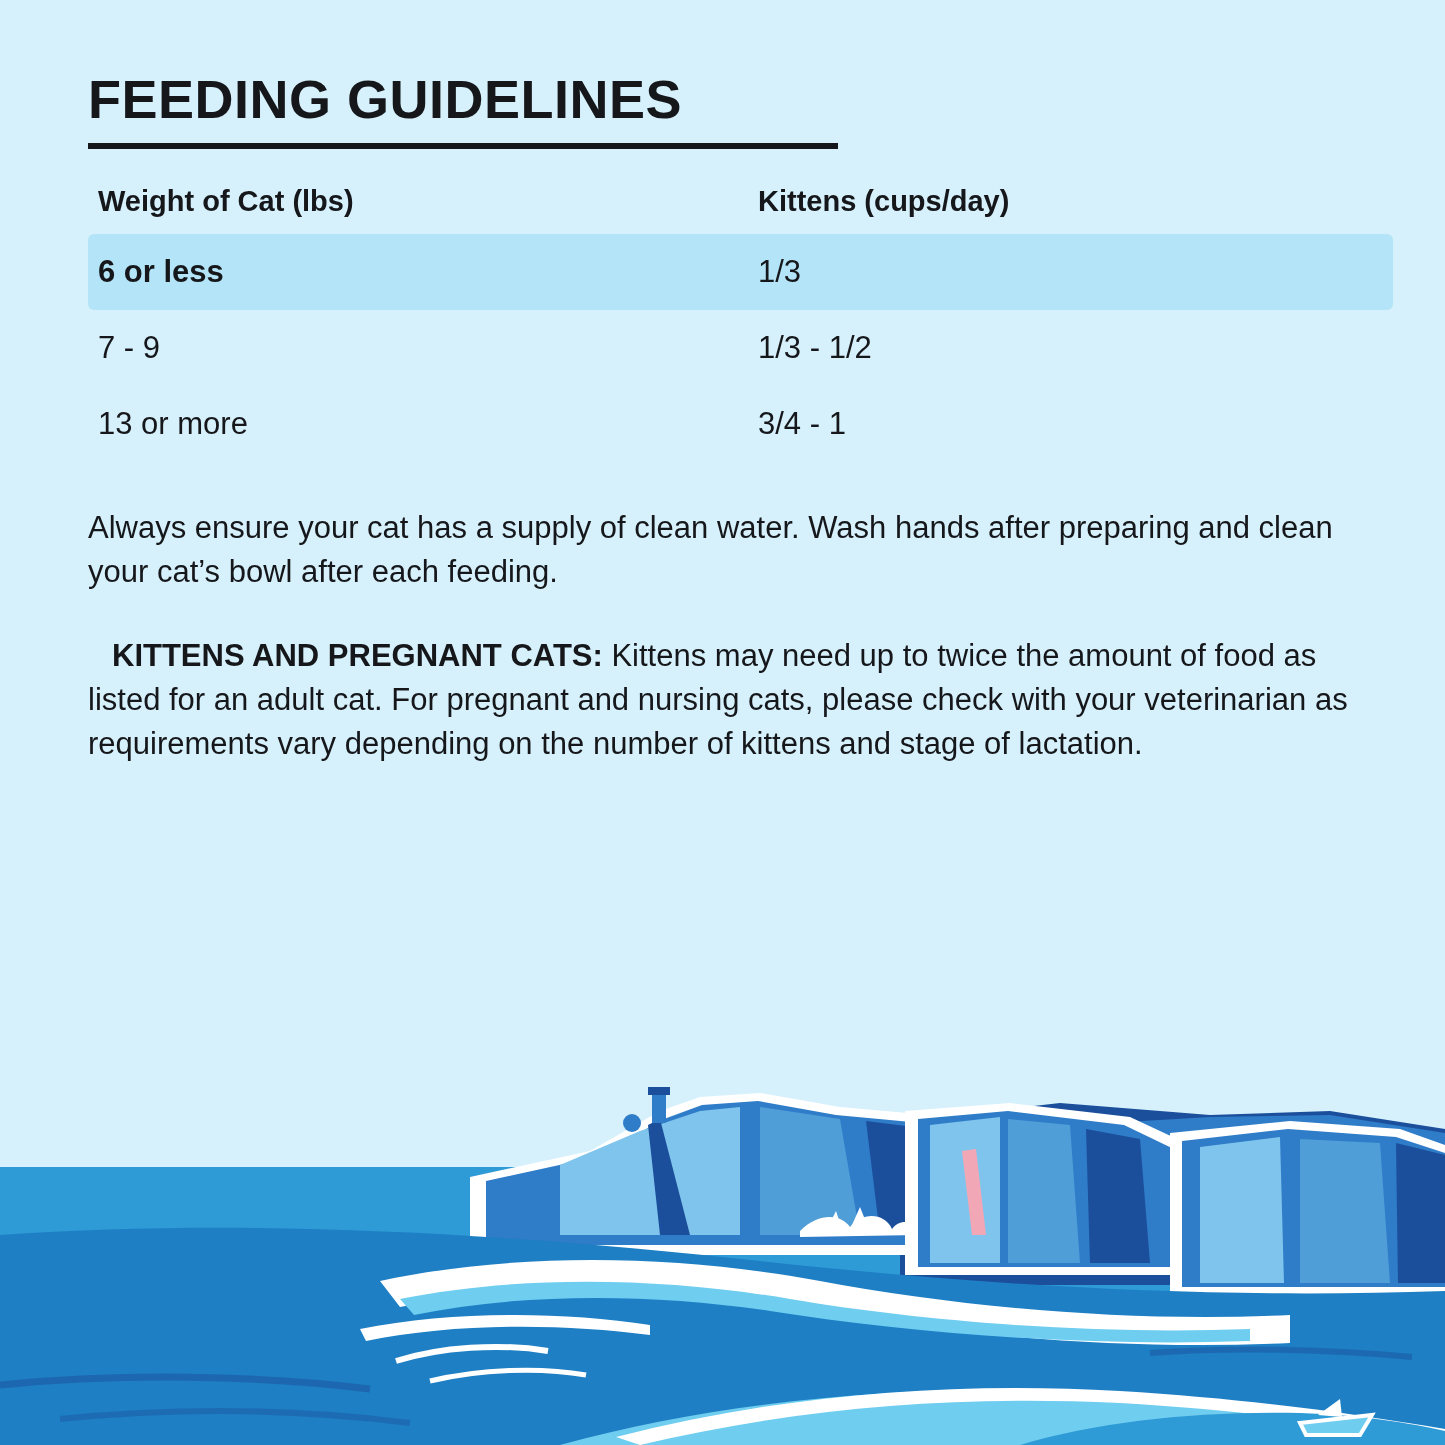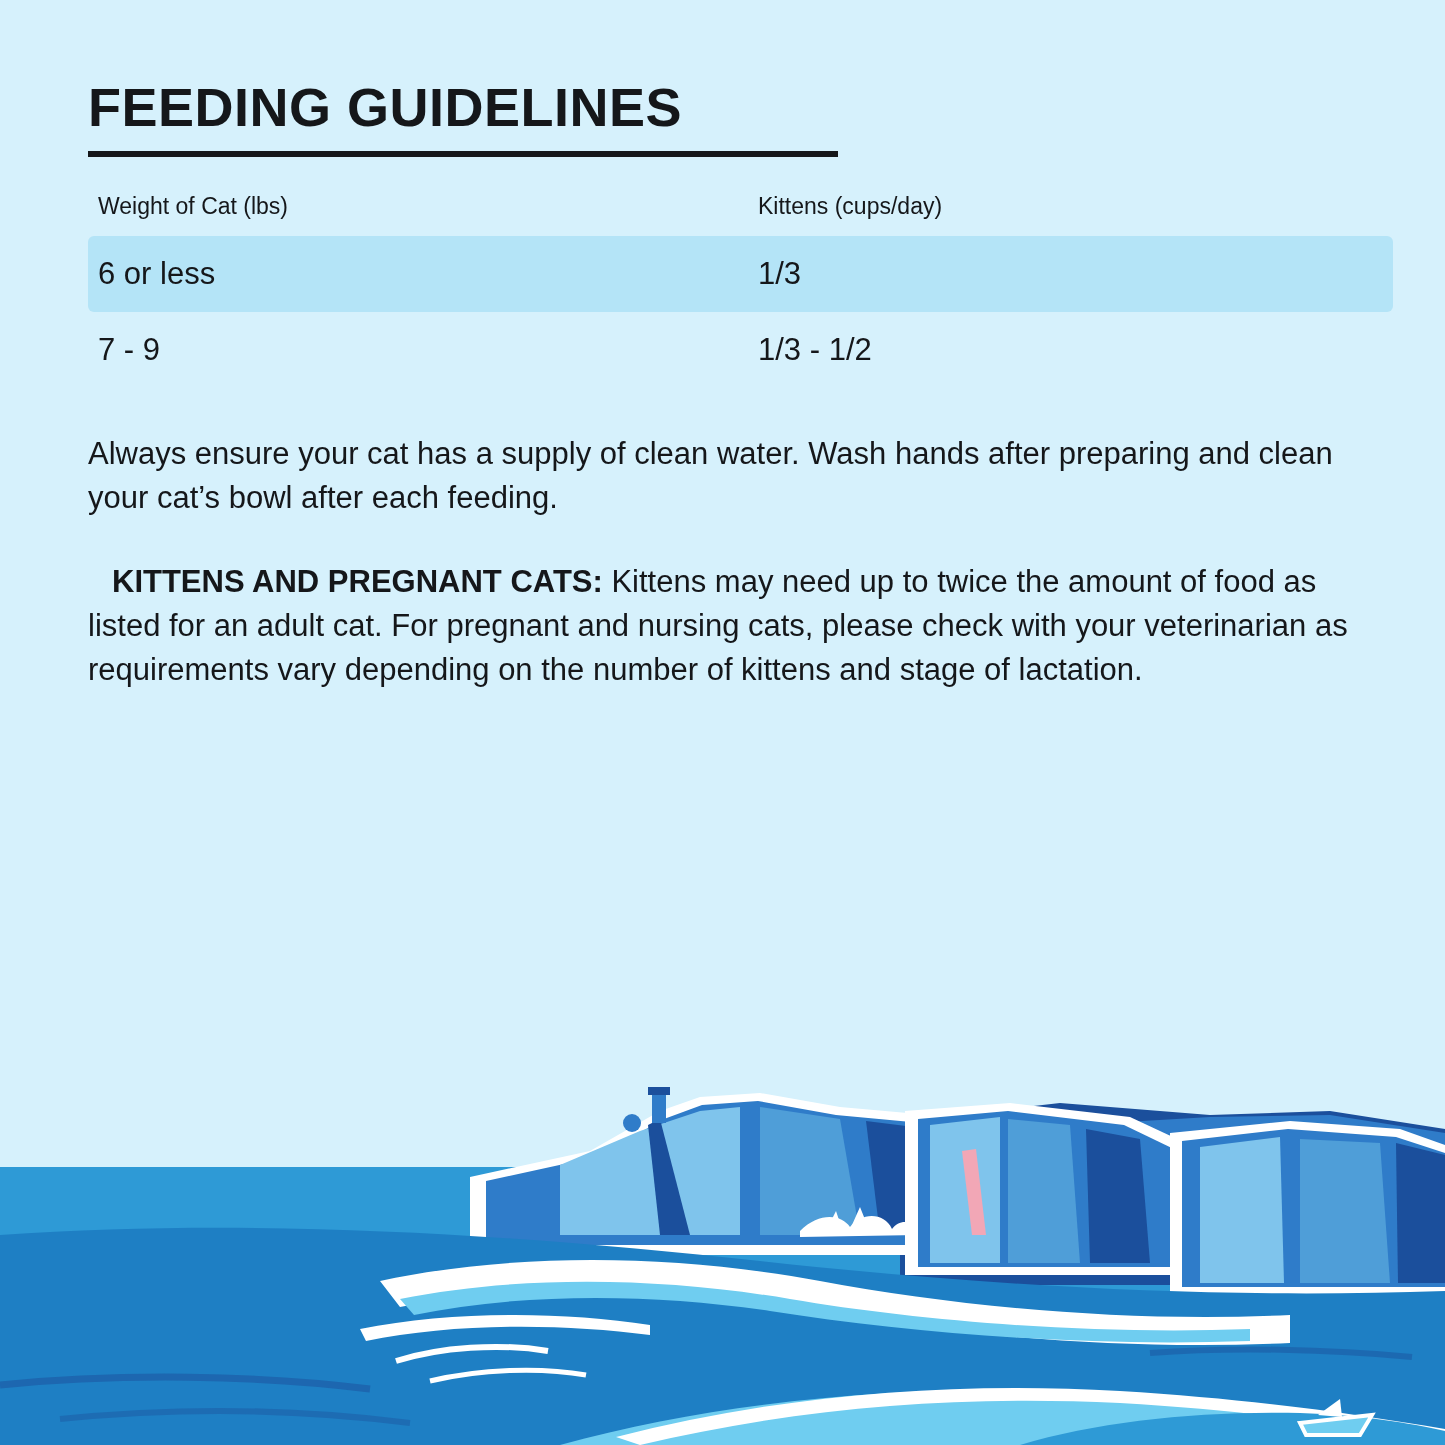--- a/index.html
+++ b/index.html
@@ -15,21 +15,21 @@
   }
   .page {
     position: absolute;
     inset: 0;
     background: #d6f1fc;
     overflow: hidden;
   }
   .content {
     position: absolute;
     left: 88px;
-    top: 78px;
+    top: 70px;
     width: 1310px;
   }
   .title {
     font-size: 54px;
     font-weight: bold;
     letter-spacing: 0.5px;
     color: #15171a;
     line-height: 1.1;
   }
   .title-rule {
@@ -39,36 +39,36 @@
     background: #15171a;
   }
   table.guidelines {
     margin-top: 28px;
     width: 1305px;
     border-collapse: collapse;
     table-layout: fixed;
   }
   table.guidelines th {
     text-align: left;
-    font-size: 23px;
-    font-weight: normal;
+    font-size: 29px;
+    font-weight: bold;
     color: #15171a;
     padding: 8px 0 16px 10px;
   }
   table.guidelines td {
     text-align: left;
     font-size: 31px;
     font-weight: normal;
     color: #15171a;
     padding: 20px 0 20px 10px;
   }
   table.guidelines col.c1 { width: 660px; }
   table.guidelines col.c2 { width: 645px; }
   tr.shaded td { background: #b4e4f7; }
-  tr.shaded td:first-child { border-radius: 6px 0 0 6px; }
+  tr.shaded td:first-child { border-radius: 6px 0 0 6px; font-weight: bold; }
   tr.shaded td:last-child { border-radius: 0 6px 6px 0; }
 
   .para {
     font-size: 31px;
     line-height: 1.42;
     color: #15171a;
     margin-top: 44px;
     width: 1290px;
   }
   .para.second { margin-top: 40px; }
@@ -105,20 +105,24 @@
         </tr>
       </thead>
       <tbody>
         <tr class="shaded">
           <td>6 or less</td>
           <td>1/3</td>
         </tr>
         <tr>
           <td>7 - 9</td>
           <td>1/3 - 1/2</td>
+        </tr>
+        <tr>
+          <td>13 or more</td>
+          <td>3/4 - 1</td>
         </tr>
       </tbody>
     </table>
 
     <p class="para">Always ensure your cat has a supply of clean water. Wash hands after preparing and clean your cat’s bowl after each feeding.</p>
 
     <p class="para second"><b>KITTENS AND PREGNANT CATS:</b><span> Kittens may need up to twice the amount of food as listed for an adult cat. For pregnant and nursing cats, please check with your veterinarian as requirements vary depending on the number of kittens and stage of lactation.</span></p>
 
   </div>
 

